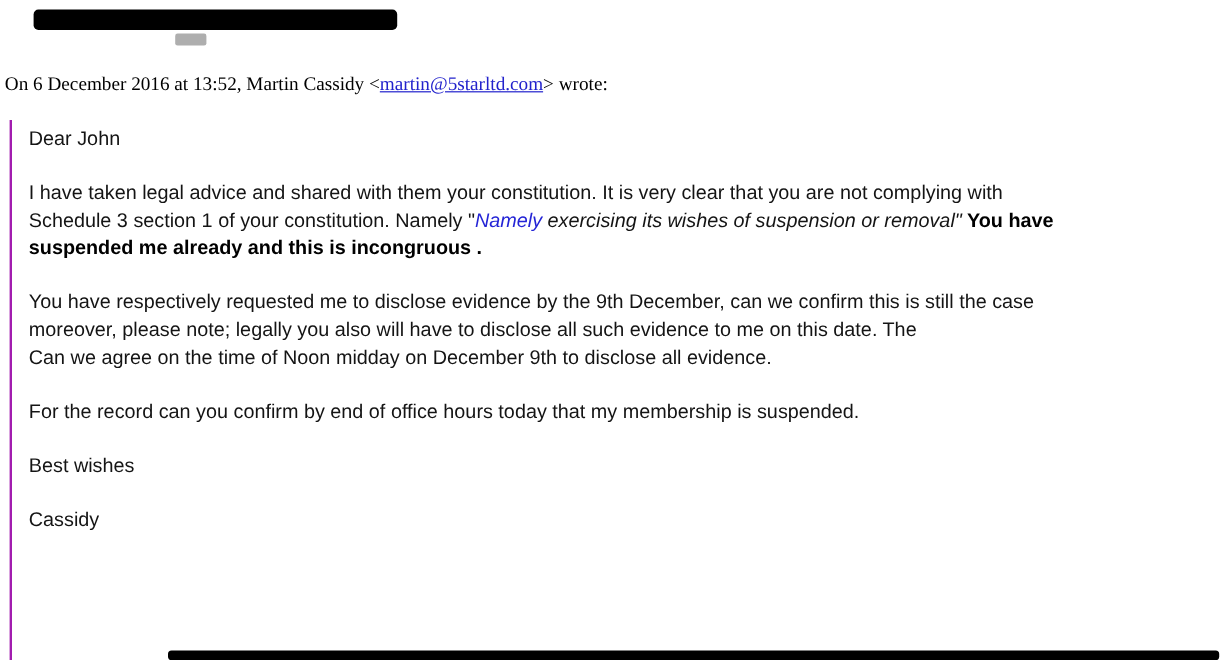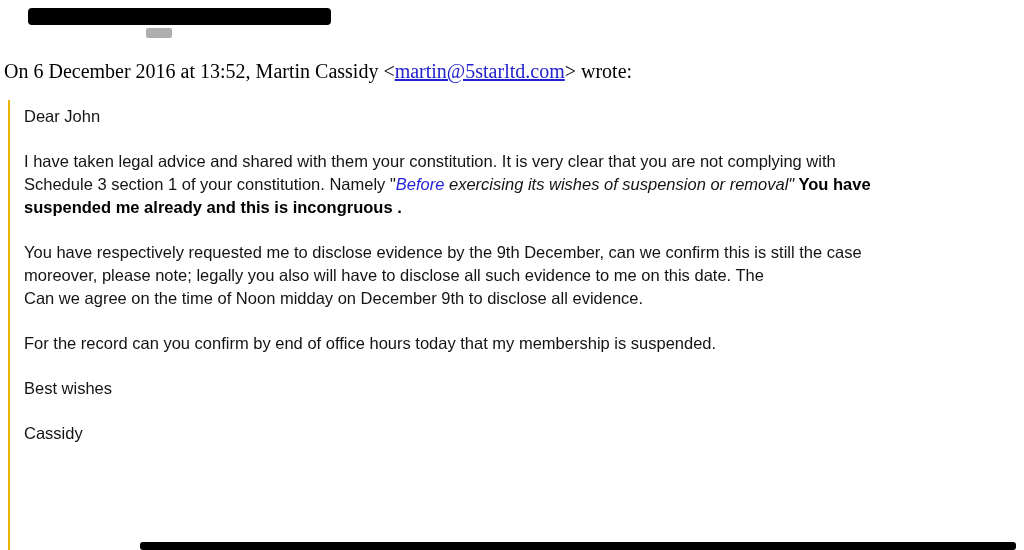--- a/index.html
+++ b/index.html
@@ -22,32 +22,32 @@
   }
   .redaction-bottom {
     position: absolute; left: 140px; top: 542px; width: 876px; height: 8px;
     background: #000000; border-radius: 3px;
   }
 
   
   .attribution {
     position: absolute; left: 4px; top: 58px;
     font-family: "Liberation Serif", serif;
-    font-size: 20px; line-height: 26px; color: #000000;
+    font-size: 16px; line-height: 26px; color: #000000;
     white-space: pre;
   }
   .attribution a.email-link {
     color: #2222cc; text-decoration: underline; cursor: pointer;
   }
 
   
   .quote {
     position: absolute; left: 8px; top: 100px;
     width: 940px; height: 450px;
-    border-left: 2px solid #eab308;
+    border-left: 2px solid #a21caf;
     padding-left: 14px;
     box-sizing: border-box;
     color: #141414;
     font-size: 16.5px; line-height: 23px;
   }
   .para { margin: 0 0 22px 0; }
   .salutation { margin-top: 5px; }
   .line { white-space: pre; }
   .bold { font-weight: 700; color: #000000; }
   .italic { font-style: italic; }
@@ -62,21 +62,21 @@
   <div class="redaction-smudge"></div>
 
   <div class="attribution"><span>On 6 December 2016 at 13:52, Martin Cassidy &lt;</span><a class="email-link">martin@5starltd.com</a><span>&gt; wrote:</span></div>
 
   <div class="quote">
 
     <div class="para salutation line">Dear John</div>
 
     <div class="para">
       <div class="line">I have taken legal advice and shared with them your constitution. It is very clear that you are not complying with</div>
-      <div class="line"><span>Schedule 3 section 1 of your constitution. Namely "</span><span class="italic blue">Before</span><span class="italic"> exercising its wishes of suspension or removal"</span><span class="bold"> You have</span></div>
+      <div class="line"><span>Schedule 3 section 1 of your constitution. Namely "</span><span class="italic blue">Namely</span><span class="italic"> exercising its wishes of suspension or removal"</span><span class="bold"> You have</span></div>
       <div class="line bold">suspended me already and this is incongruous .</div>
     </div>
 
     <div class="para">
       <div class="line">You have respectively requested me to disclose evidence by the 9th December, can we confirm this is still the case</div>
       <div class="line">moreover, please note; legally you also will have to disclose all such evidence to me on this date. The</div>
       <div class="line">Can we agree on the time of Noon midday on December 9th to disclose all evidence.</div>
     </div>
 
 

